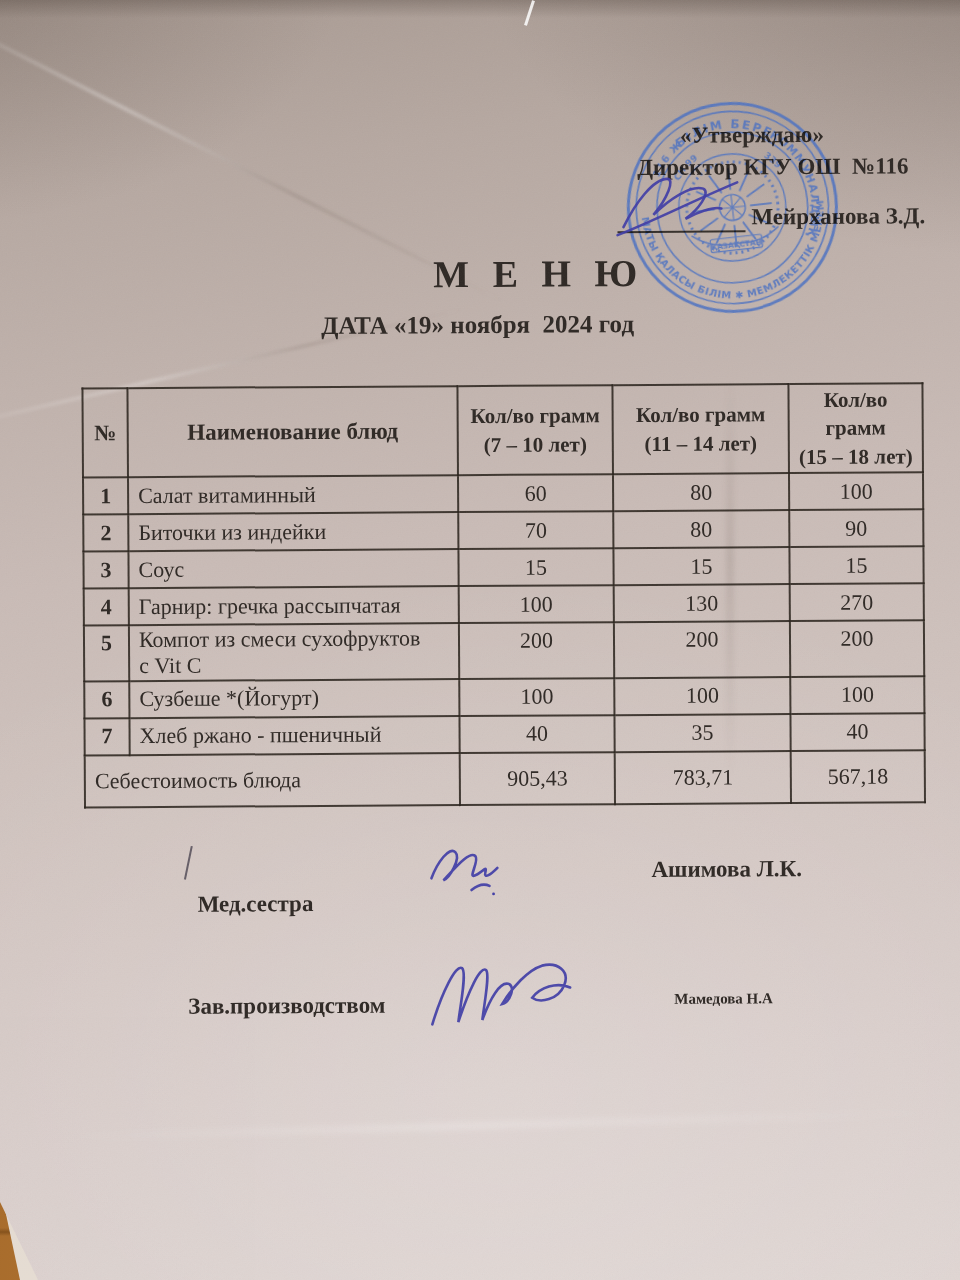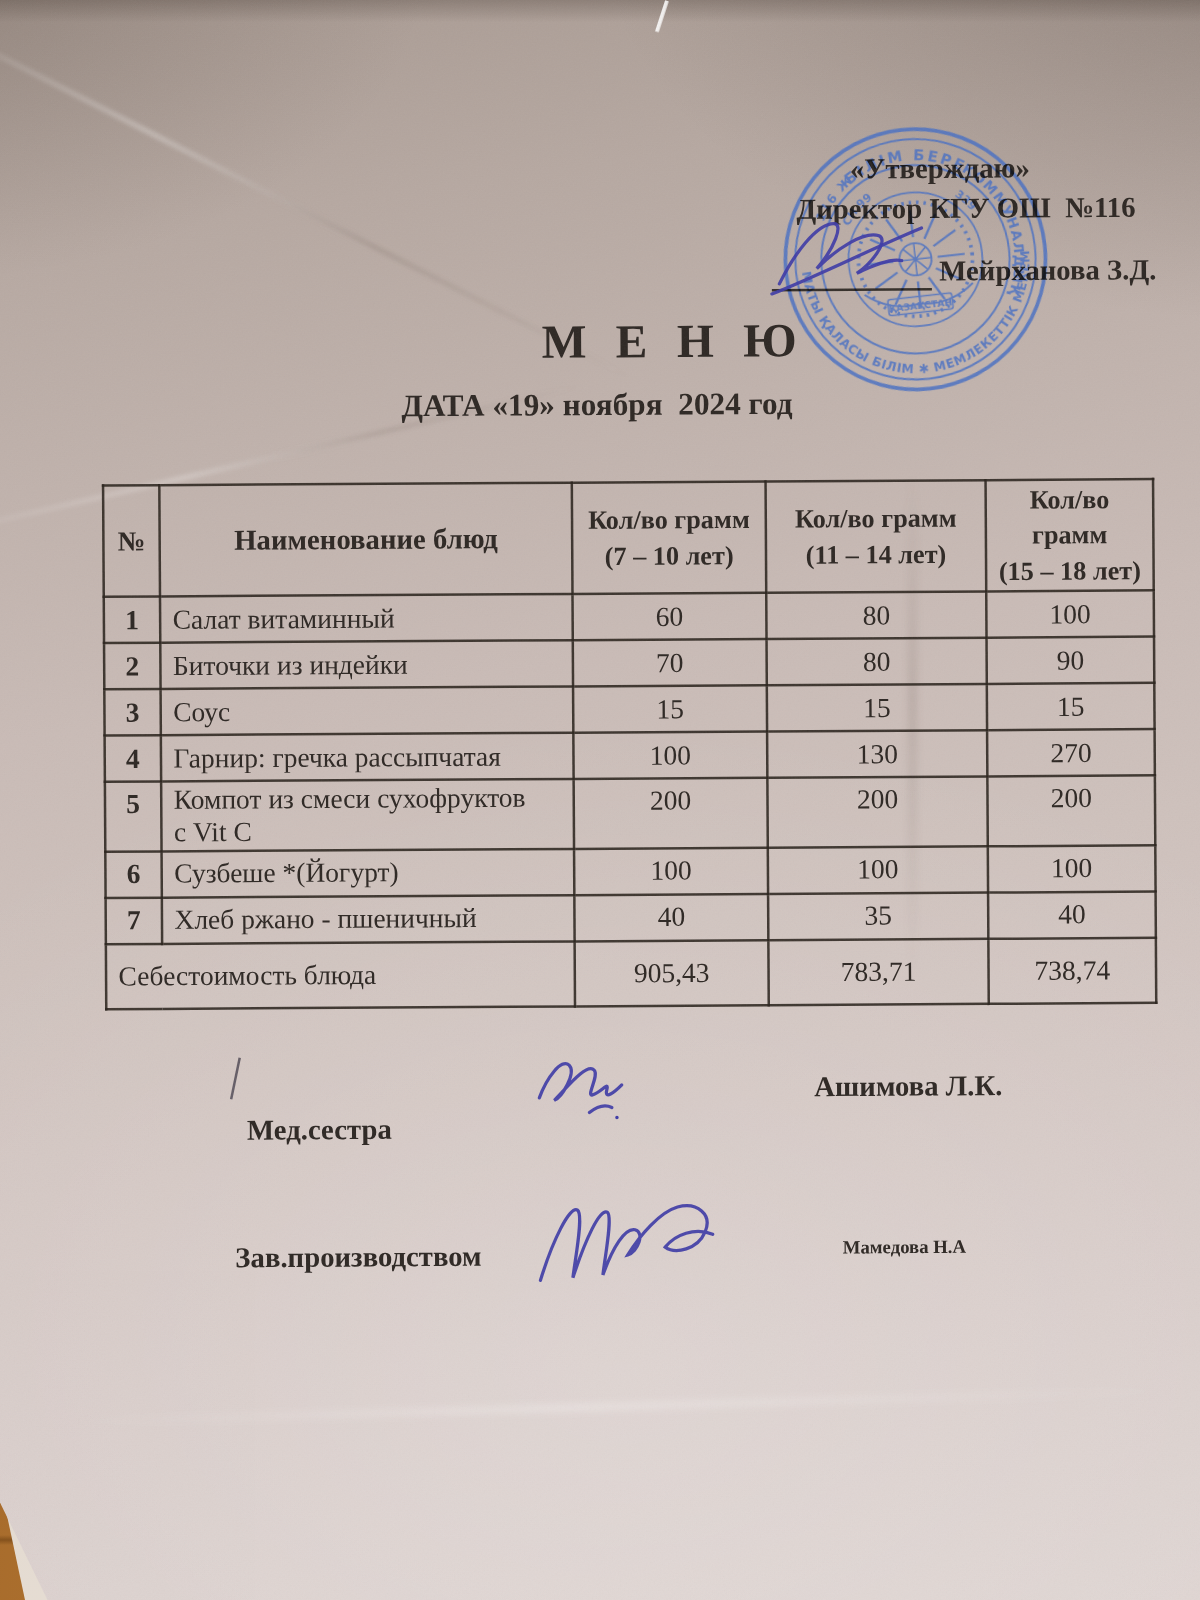--- a/index.html
+++ b/index.html
@@ -259,21 +259,21 @@
             <td class="num">7</td>
             <td class="dish"><span class="dish-wrap">Хлеб ржано - пшеничный</span></td>
             <td class="qty">40</td>
             <td class="qty">35</td>
             <td class="qty">40</td>
           </tr>
           <tr class="cost-row">
             <td class="cost-label" colspan="2">Себестоимость блюда</td>
             <td class="qty">905,43</td>
             <td class="qty">783,71</td>
-            <td class="qty">738,74</td>
+            <td class="qty">567,18</td>
           </tr>
         </tbody>
       </table>
 
       <div class="sig-role-1">Мед.сестра</div>
       <svg class="handwriting sig-nurse" viewBox="0 0 110 72">
         <path class="hw" d="M10,44 C16,28 28,12 34,18 C40,24 28,44 22,46 C32,36 48,16 54,22 C58,26 48,42 52,42 C60,40 66,30 64,38 C62,46 70,40 76,34"></path>
         <path class="hw" d="M50,56 q10,-8 18,-4"></path>
         <circle cx="72" cy="60" r="1.4" fill="#3f3ca6"></circle>
       </svg>

